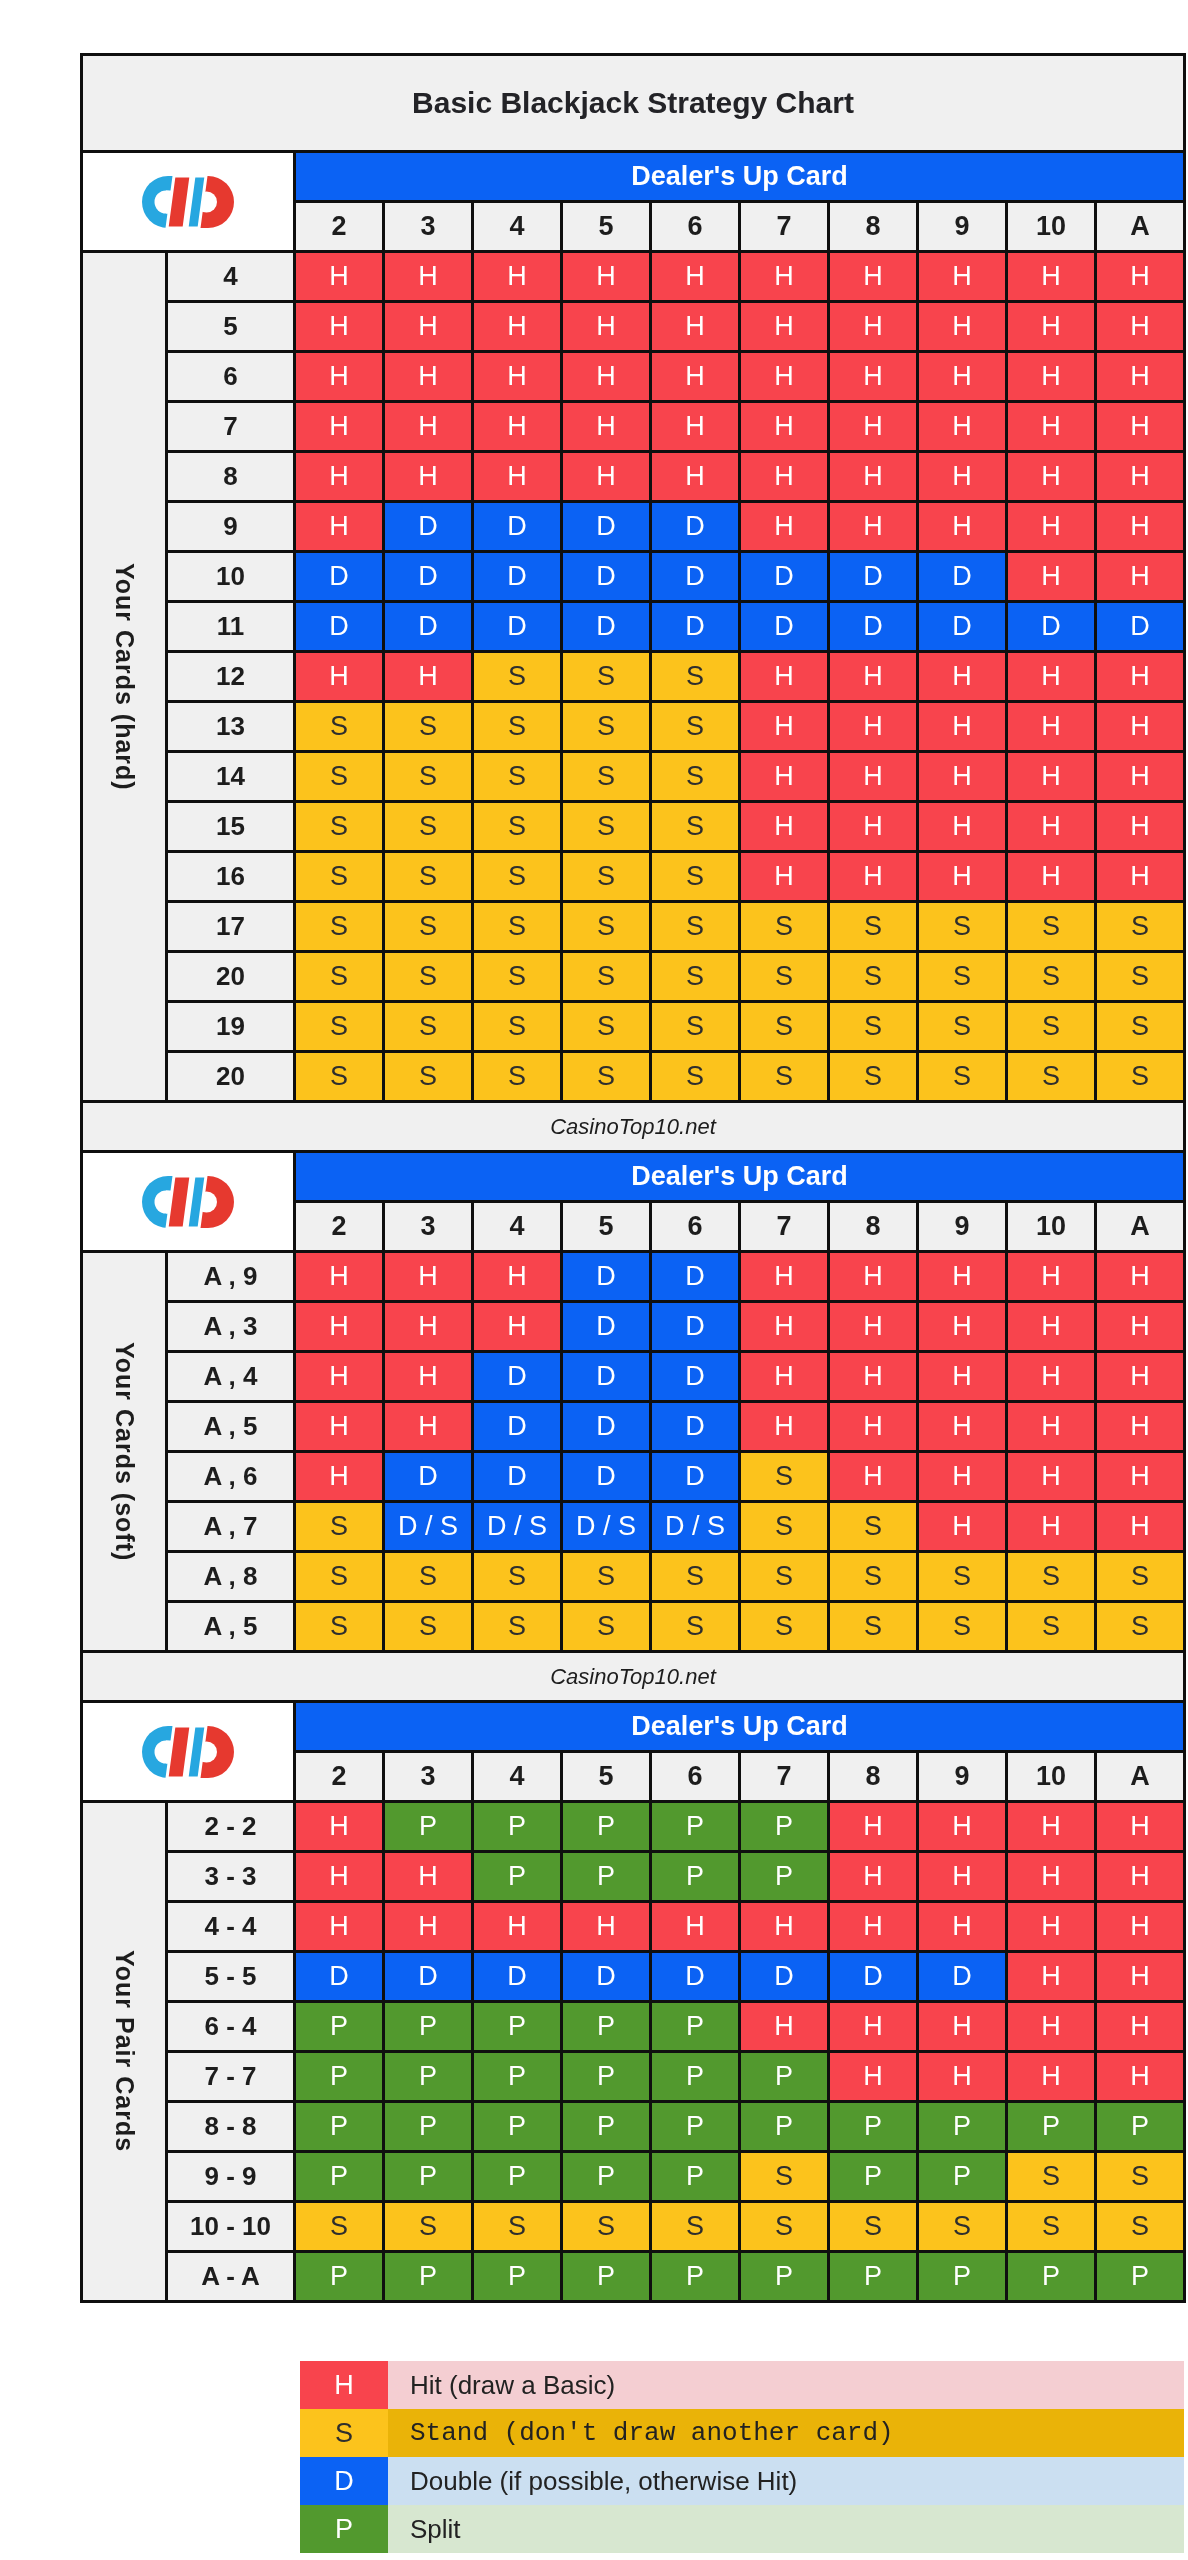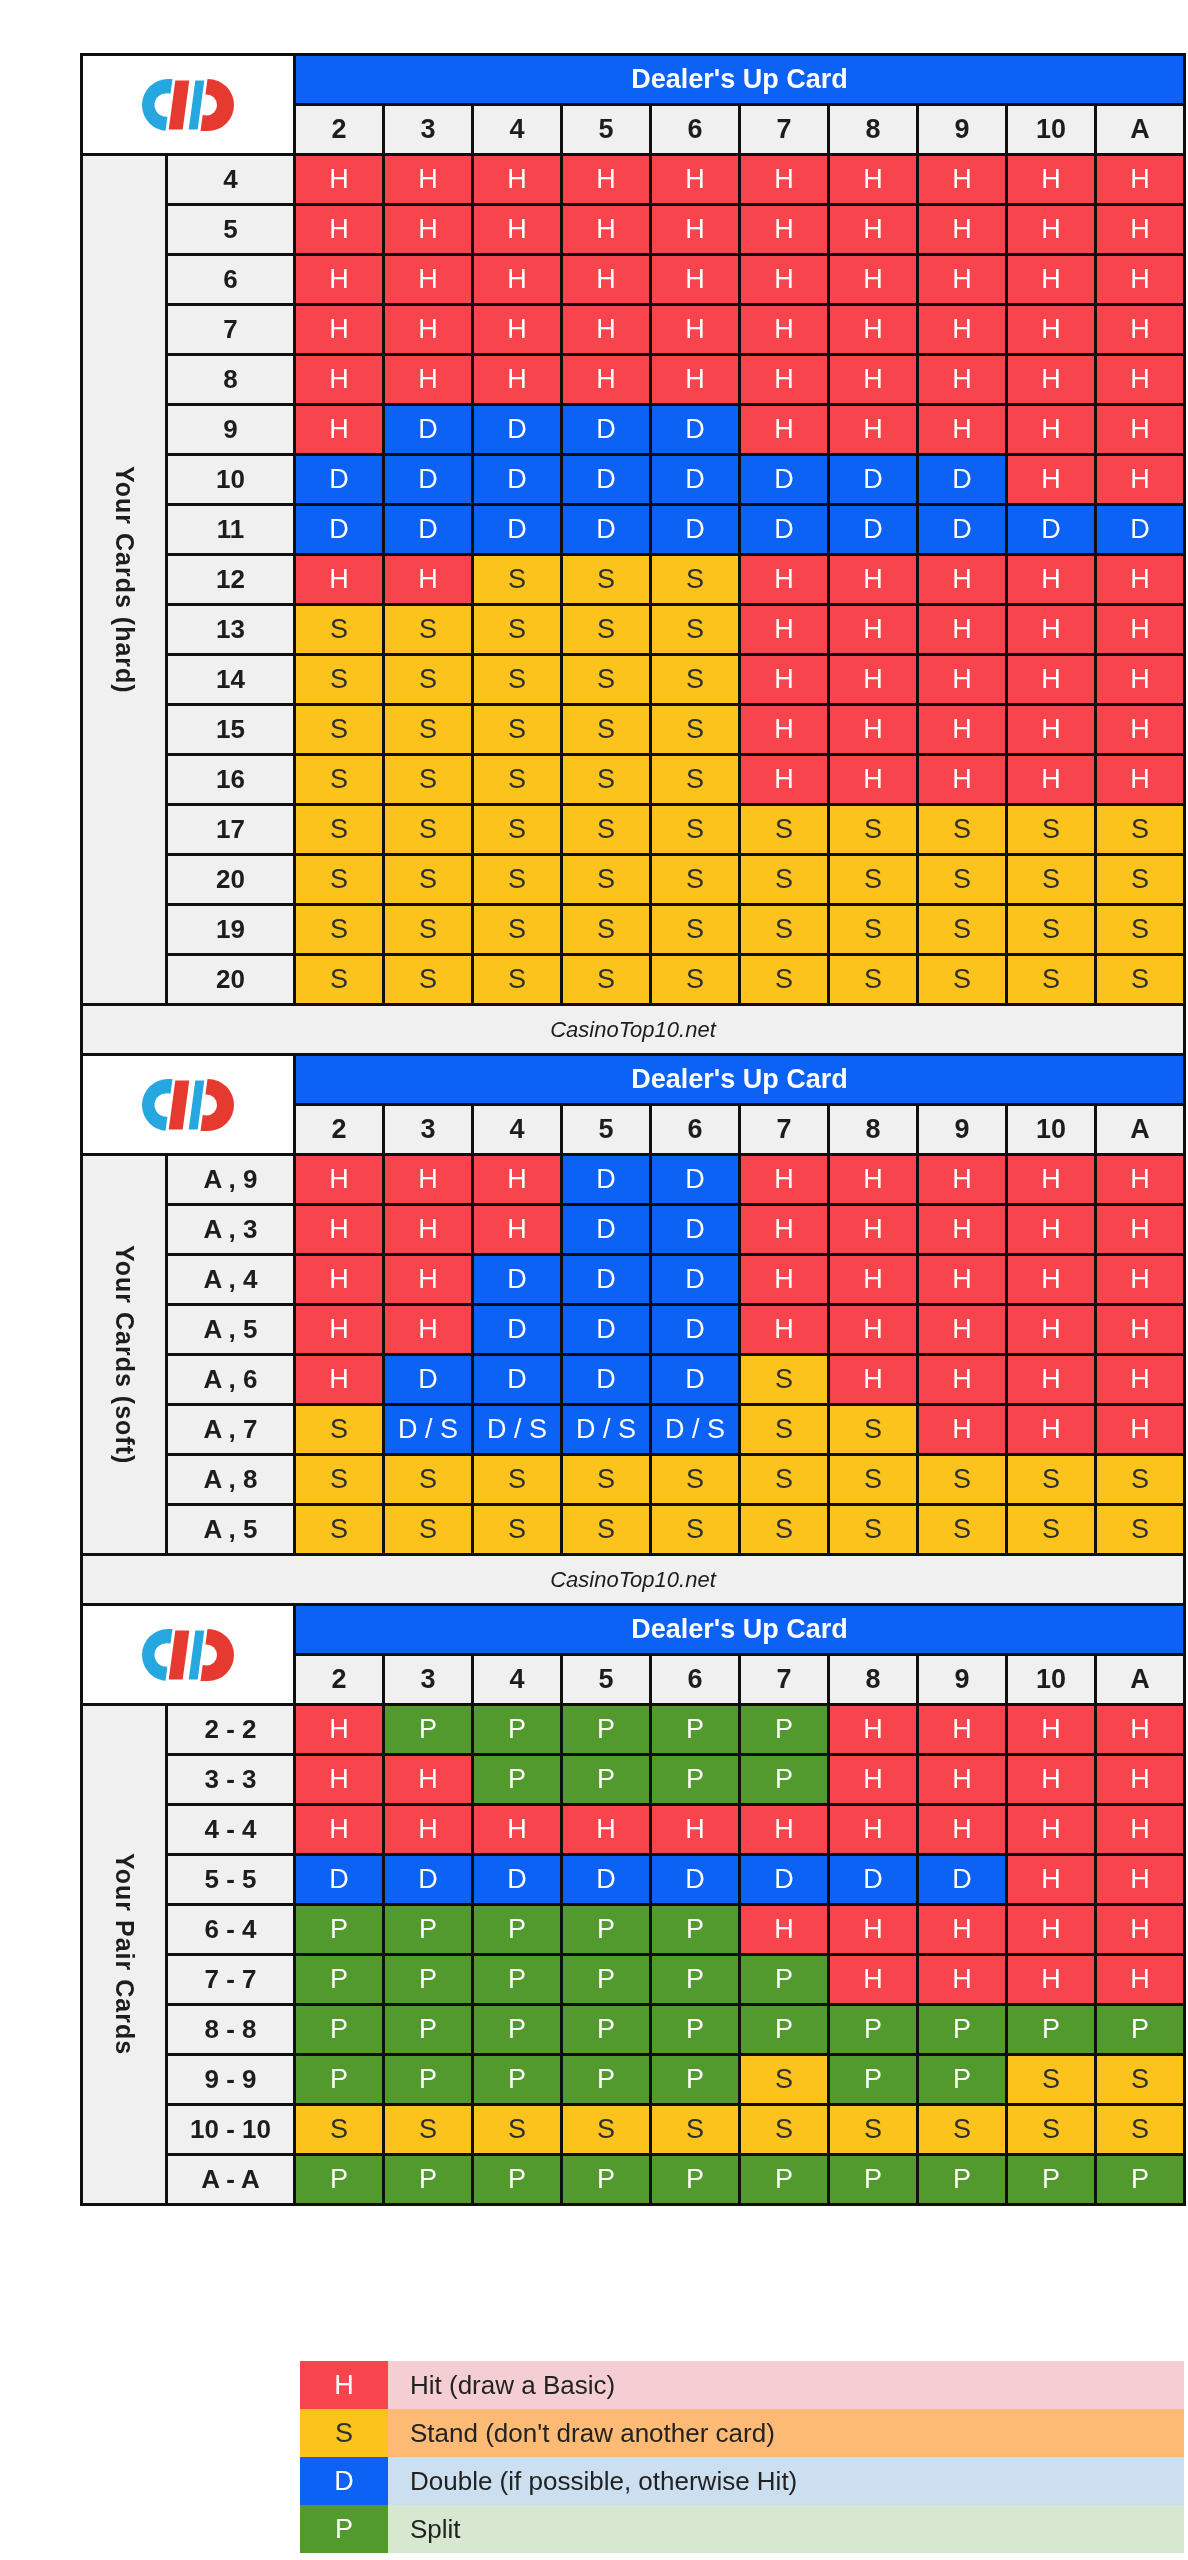--- a/index.html
+++ b/index.html
@@ -68,20 +68,21 @@
   .legend-band{
     flex:1;display:flex;align-items:center;padding-left:22px;
     font-size:26px;color:#222222;
   }
 </style>
 </head>
 <body>
 
 <div class="page">
   <div class="board">
+    <div class="title-row">Basic Blackjack Strategy Chart</div>
 
   <div class="sec-header">
         <div class="logo-cell">
   <svg width="94" height="54" viewBox="0 0 188 108" xmlns="http://www.w3.org/2000/svg">
     <path d="M84,2 L54,2 A52,52 0 0 0 54,106 L84,106 Z" fill="#27a7e0"></path>
     <circle cx="50" cy="54" r="23" fill="#ffffff"></circle>
     <rect x="50" y="31" width="34" height="46" fill="#ffffff"></rect>
     <path d="M104,2 L134,2 A52,52 0 0 1 134,106 L104,106 Z" fill="#e6392f"></path>
     <circle cx="131" cy="54" r="21" fill="#ffffff"></circle>
     <polygon points="66,2 100,2 86,106 52,106" fill="#e6392f" stroke="#ffffff" stroke-width="6"></polygon>
@@ -558,21 +559,21 @@
       </div>
     </div>
   <div class="legend">
 
   <div class="legend-row">
         <div class="legend-key" style="background: rgb(248, 68, 77);">H</div>
         <div class="legend-band" style="background: rgb(244, 206, 210);">Hit (draw a Basic)</div>
       </div>
       <div class="legend-row">
         <div class="legend-key dark" style="background: rgb(252, 195, 28);">S</div>
-        <div class="legend-band" style="background: #fdba74;">Stand (don't draw another card)</div>
+        <div class="legend-band" style="background: #eab308; font-family: Liberation Mono, monospace;">Stand (don't draw another card)</div>
       </div>
       <div class="legend-row">
         <div class="legend-key" style="background: rgb(11, 98, 244);">D</div>
         <div class="legend-band" style="background: rgb(203, 223, 241);">Double (if possible, otherwise Hit)</div>
       </div>
       <div class="legend-row">
         <div class="legend-key" style="background: rgb(82, 153, 46);">P</div>
         <div class="legend-band" style="background: rgb(215, 231, 208);">Split</div>
       </div>
     </div>

